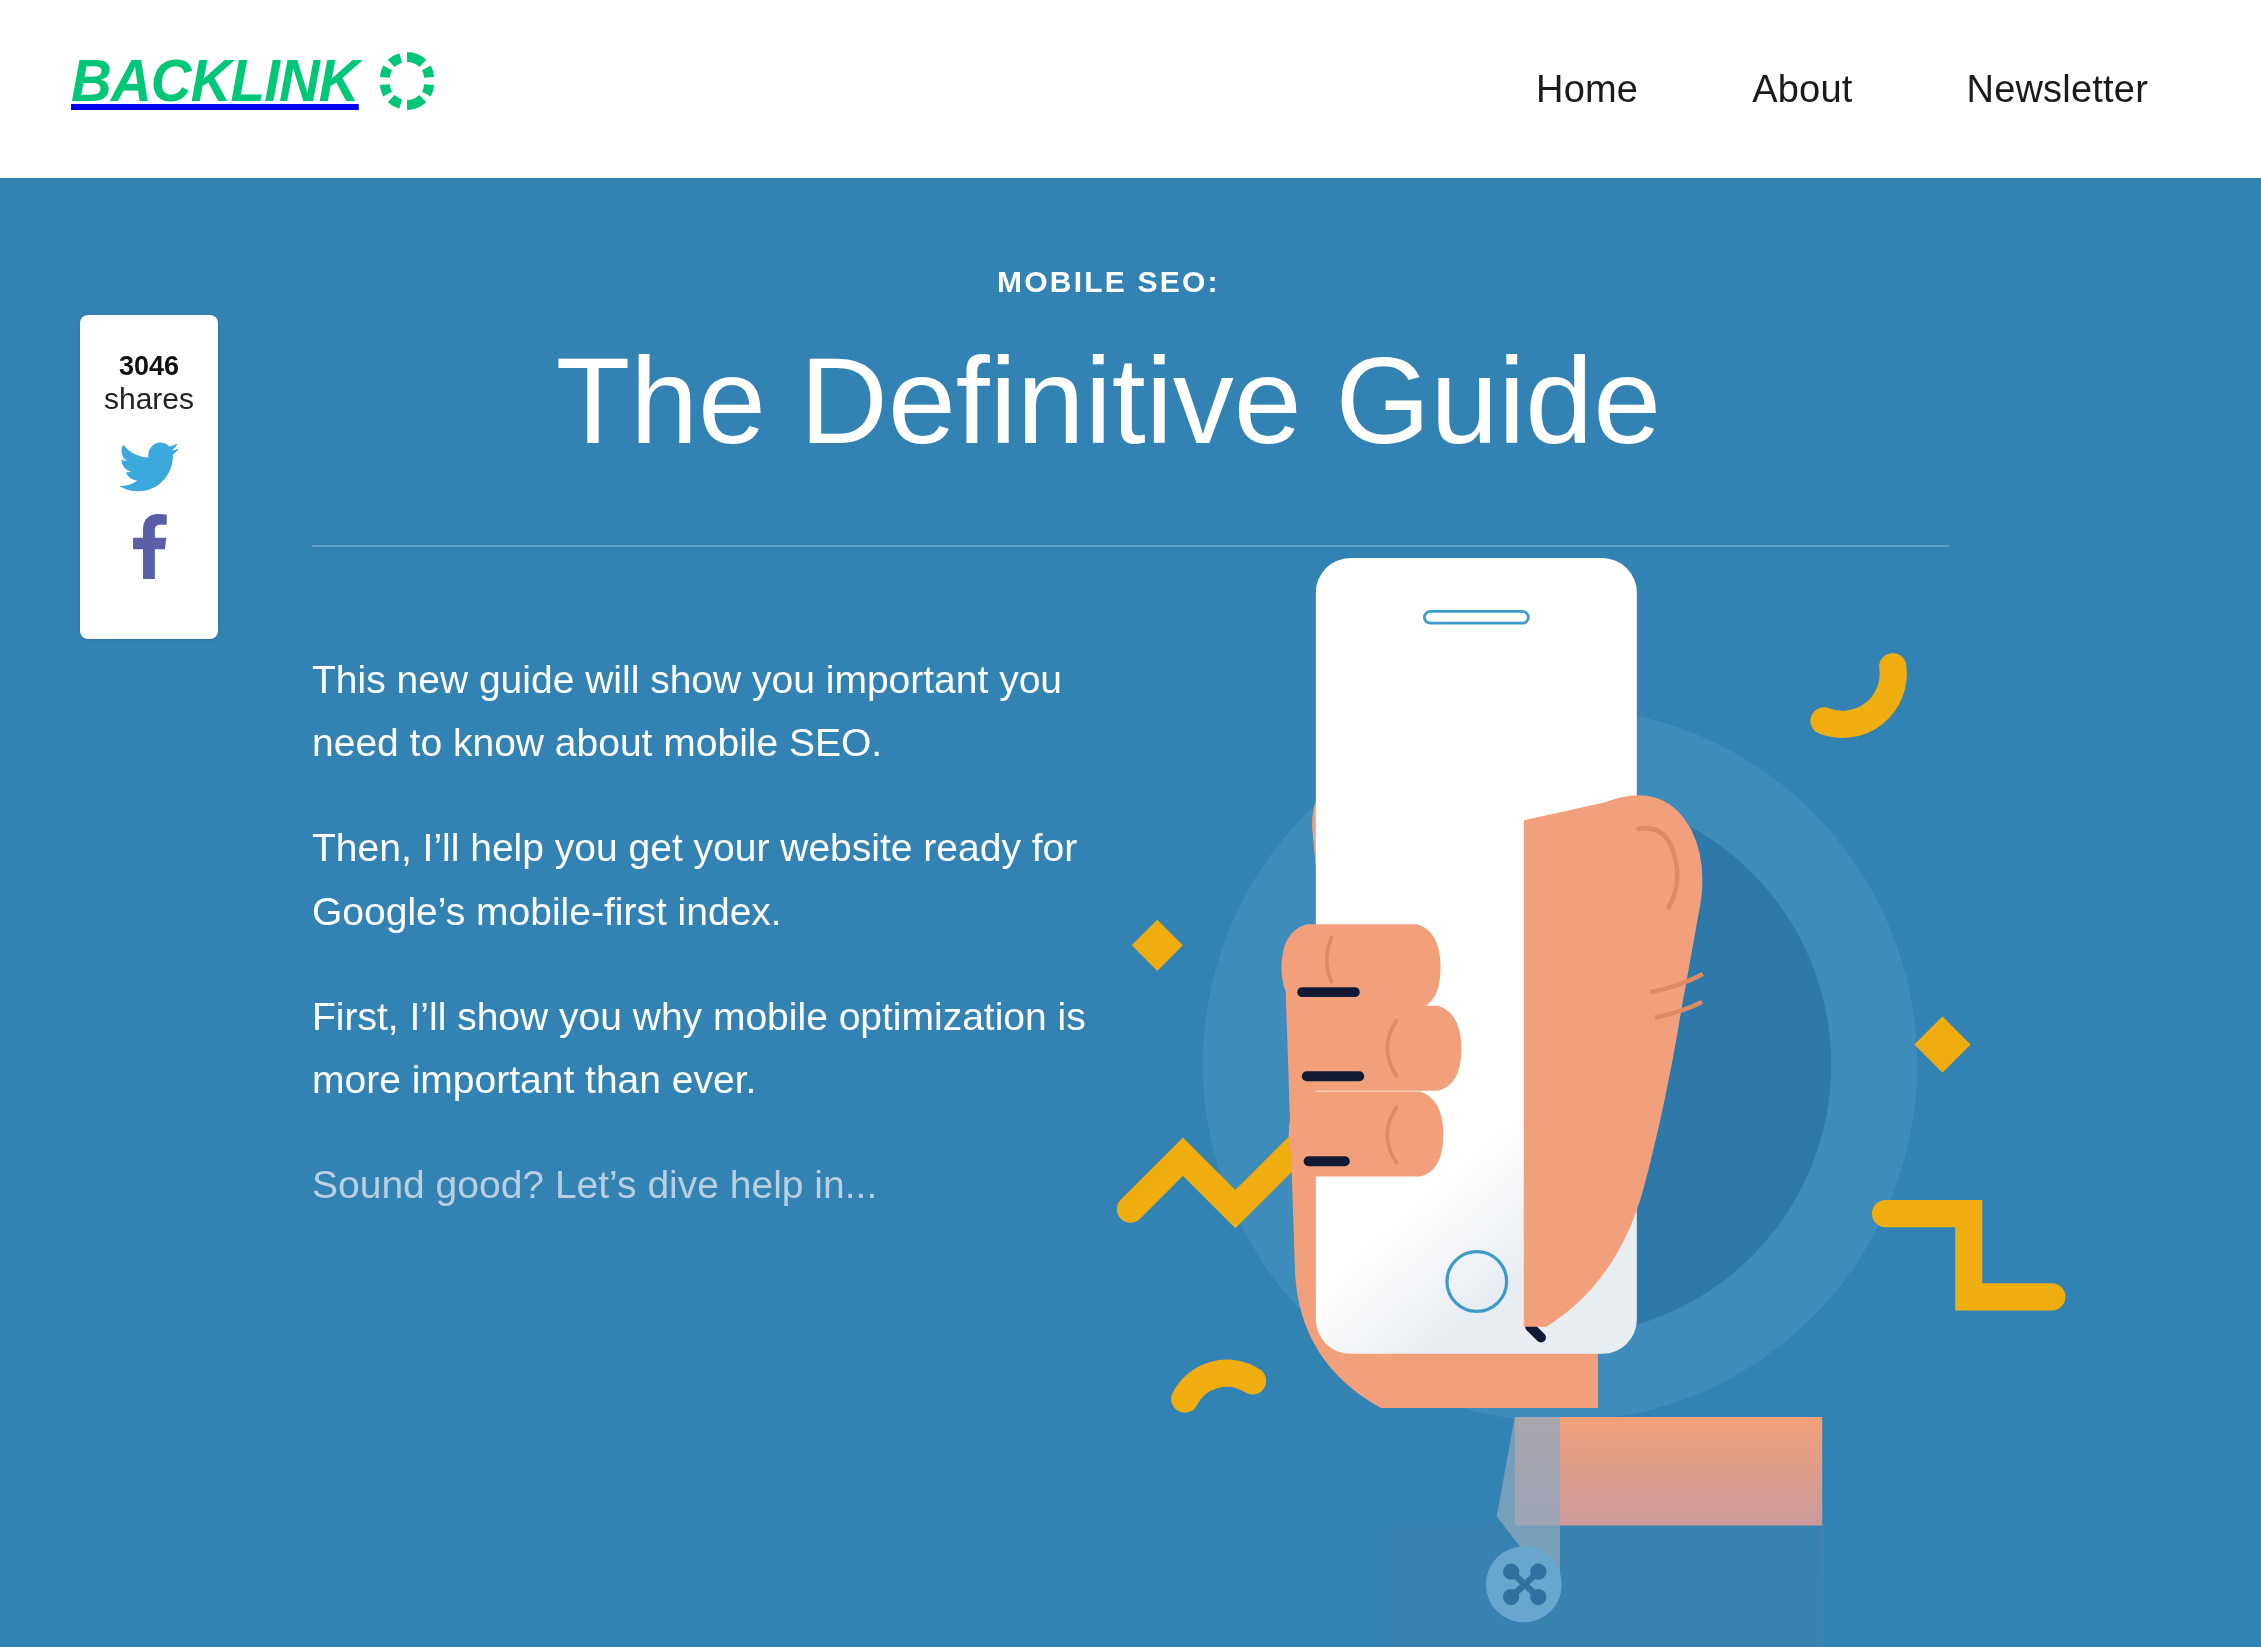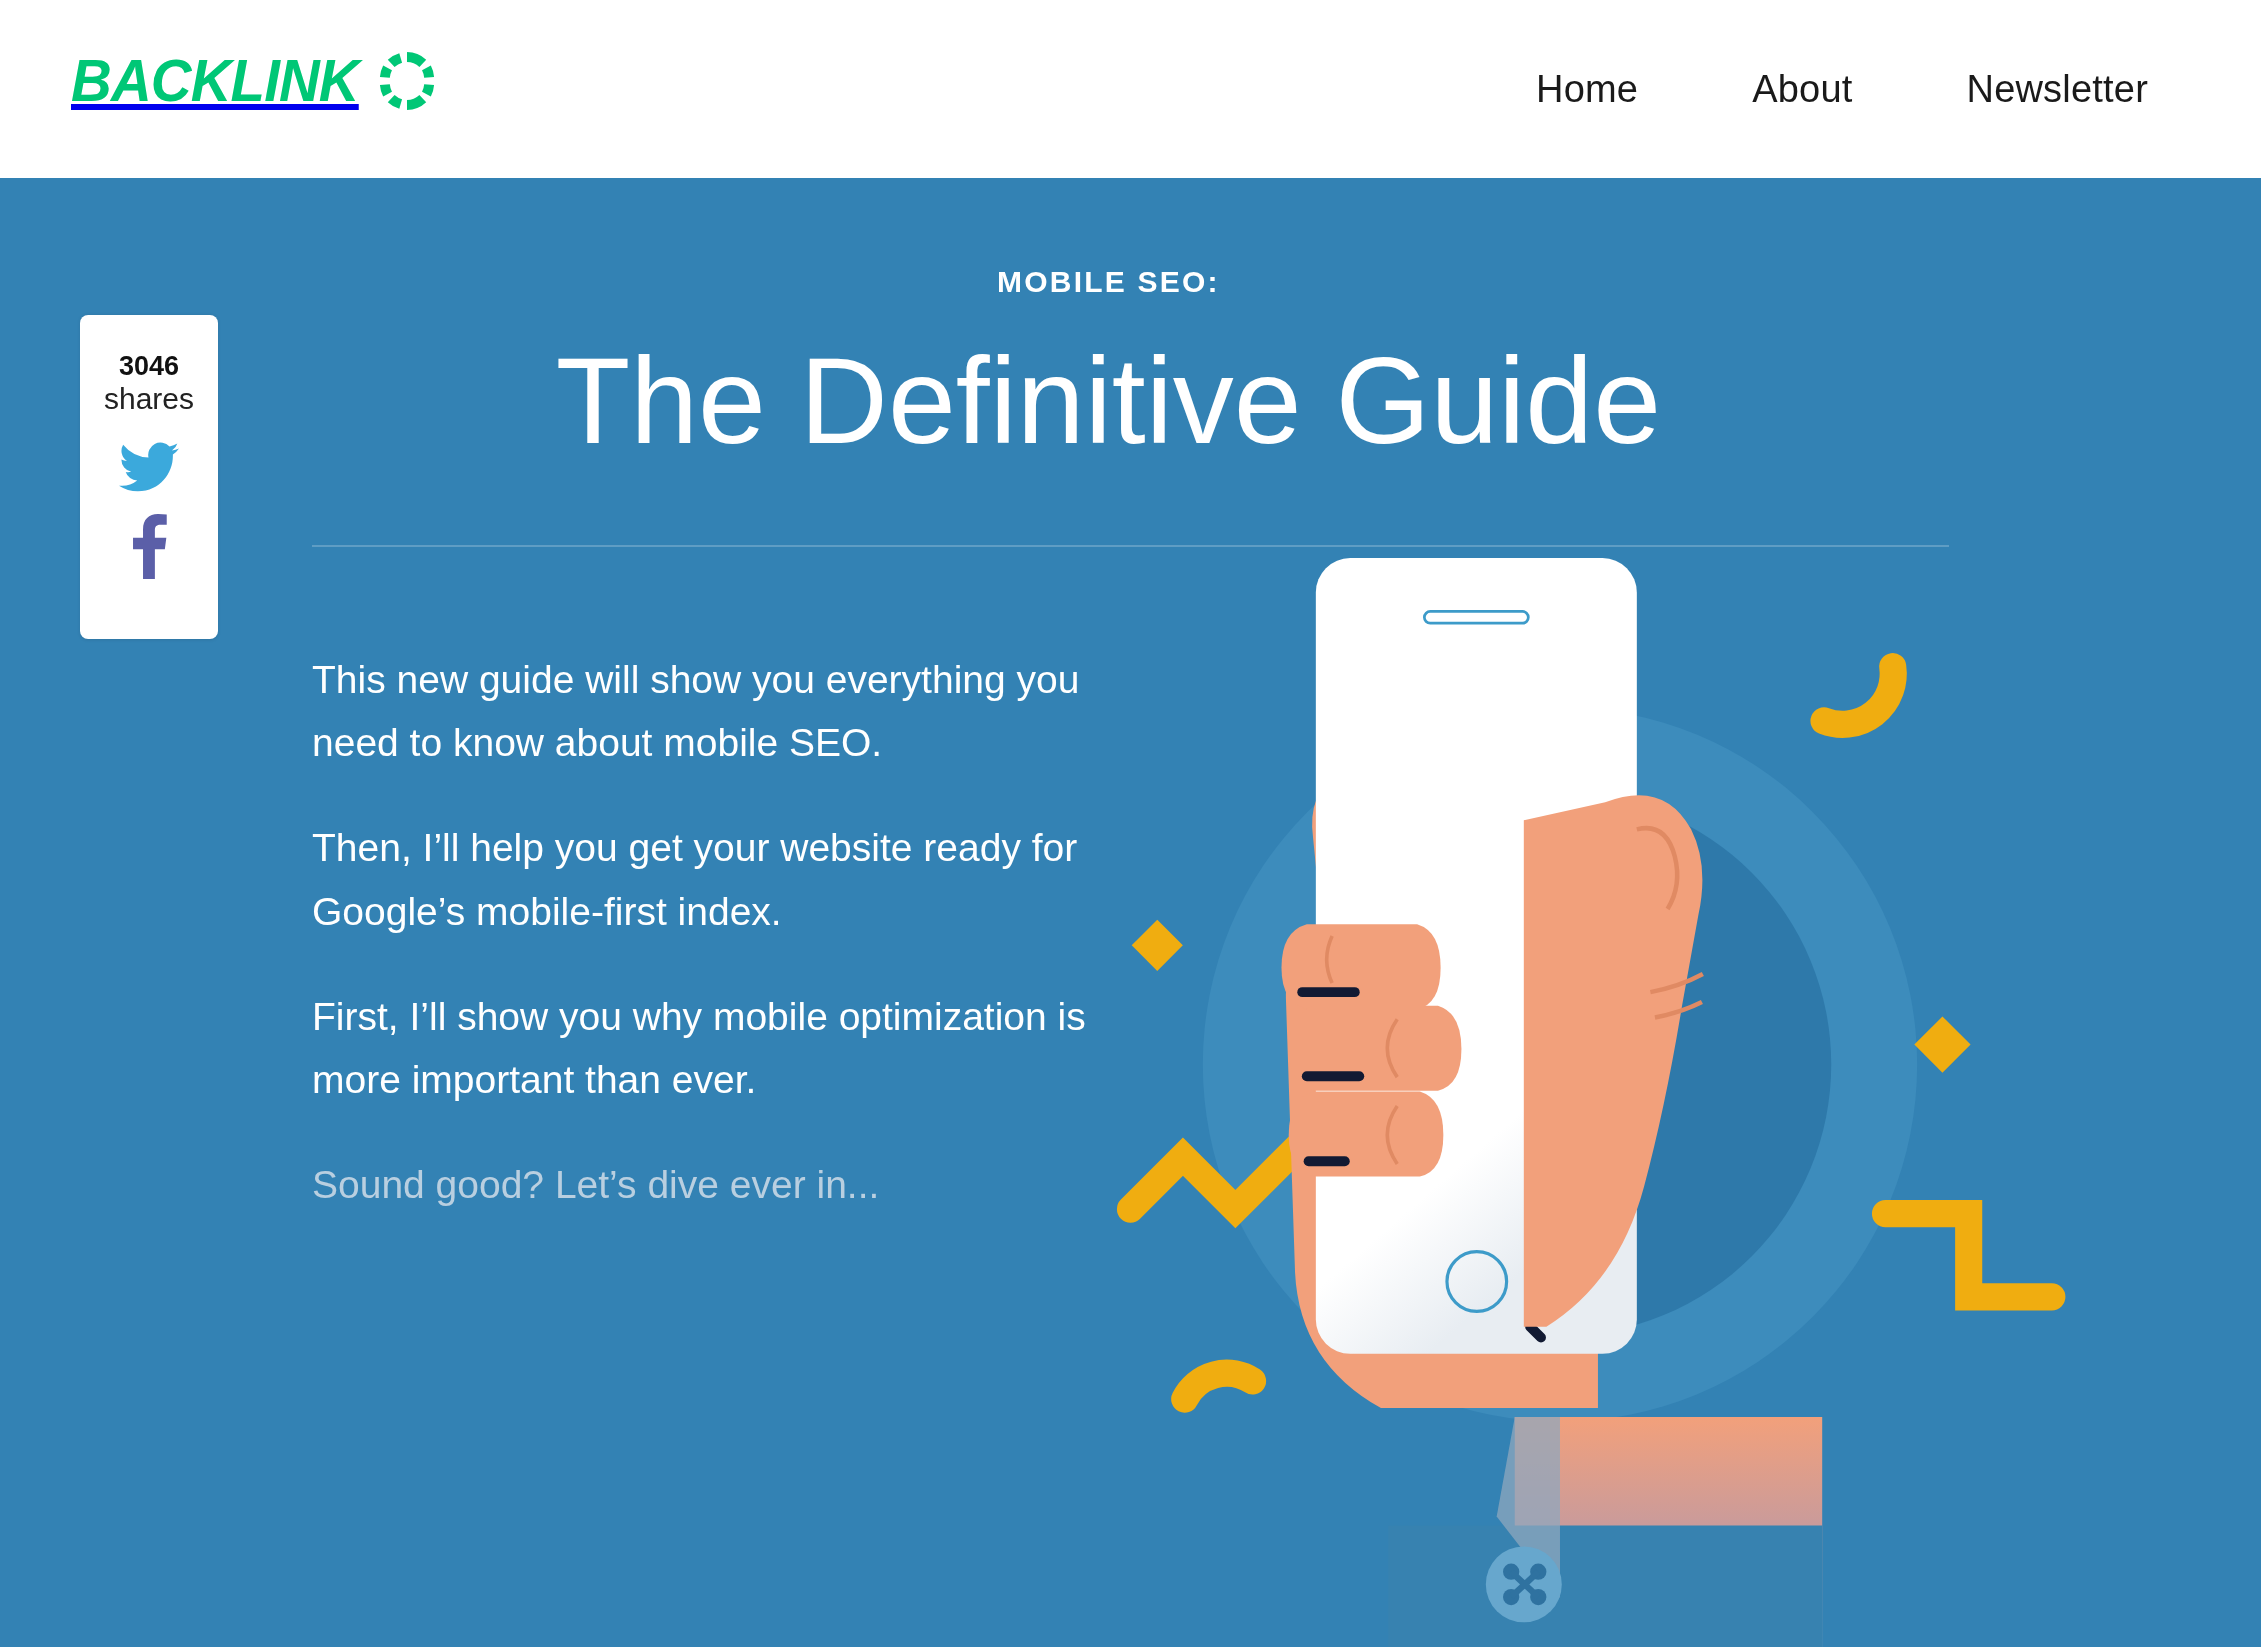--- a/index.html
+++ b/index.html
@@ -191,24 +191,24 @@
         </svg>
       </span>
     </a>
   </aside>
 
   <div class="eyebrow">MOBILE SEO:</div>
   <h1 class="hero-title">The Definitive Guide</h1>
   <div class="divider"></div>
 
   <div class="copy">
-    <p>This new guide will show you everything you need to know about mobile SEO.</p>
+    <p>This new guide will show you important you need to know about mobile SEO.</p>
     <p>Then, I’ll help you get your website ready for Google’s mobile-first index.</p>
     <p>First, I’ll show you why mobile optimization is more important than ever.</p>
-    <p class="muted">Sound good? Let’s dive ever in...</p>
+    <p class="muted">Sound good? Let’s dive help in...</p>
   </div>
 
   <figure class="illus">
     <svg width="859" height="1045" viewBox="0 0 950 1155">
       <defs>
         <linearGradient id="phoneGrad" x1="0" y1="0" x2="0.35" y2="1">
           <stop offset="0" stop-color="#ffffff"></stop>
           <stop offset="0.82" stop-color="#ffffff"></stop>
           <stop offset="1" stop-color="#e8edf2"></stop>
         </linearGradient>

